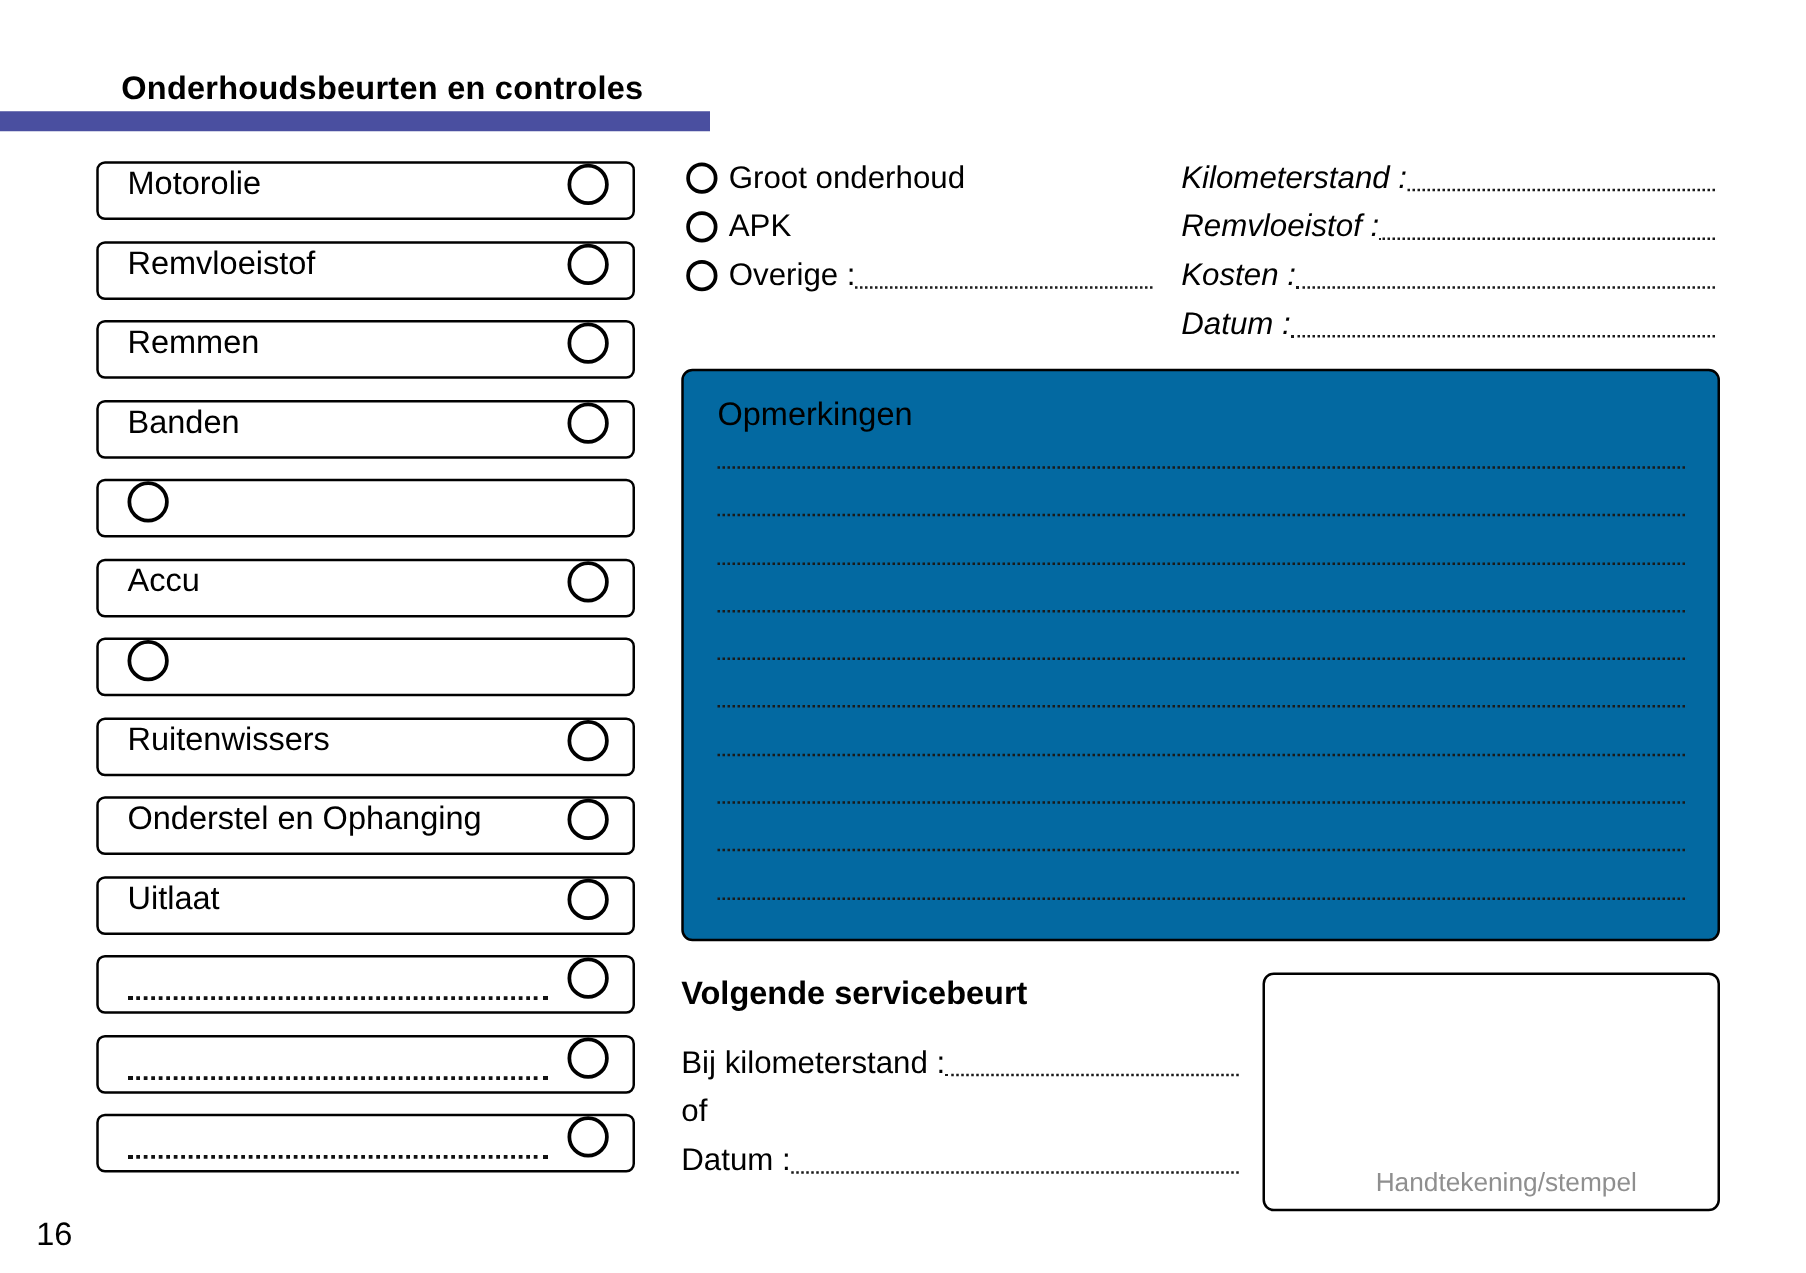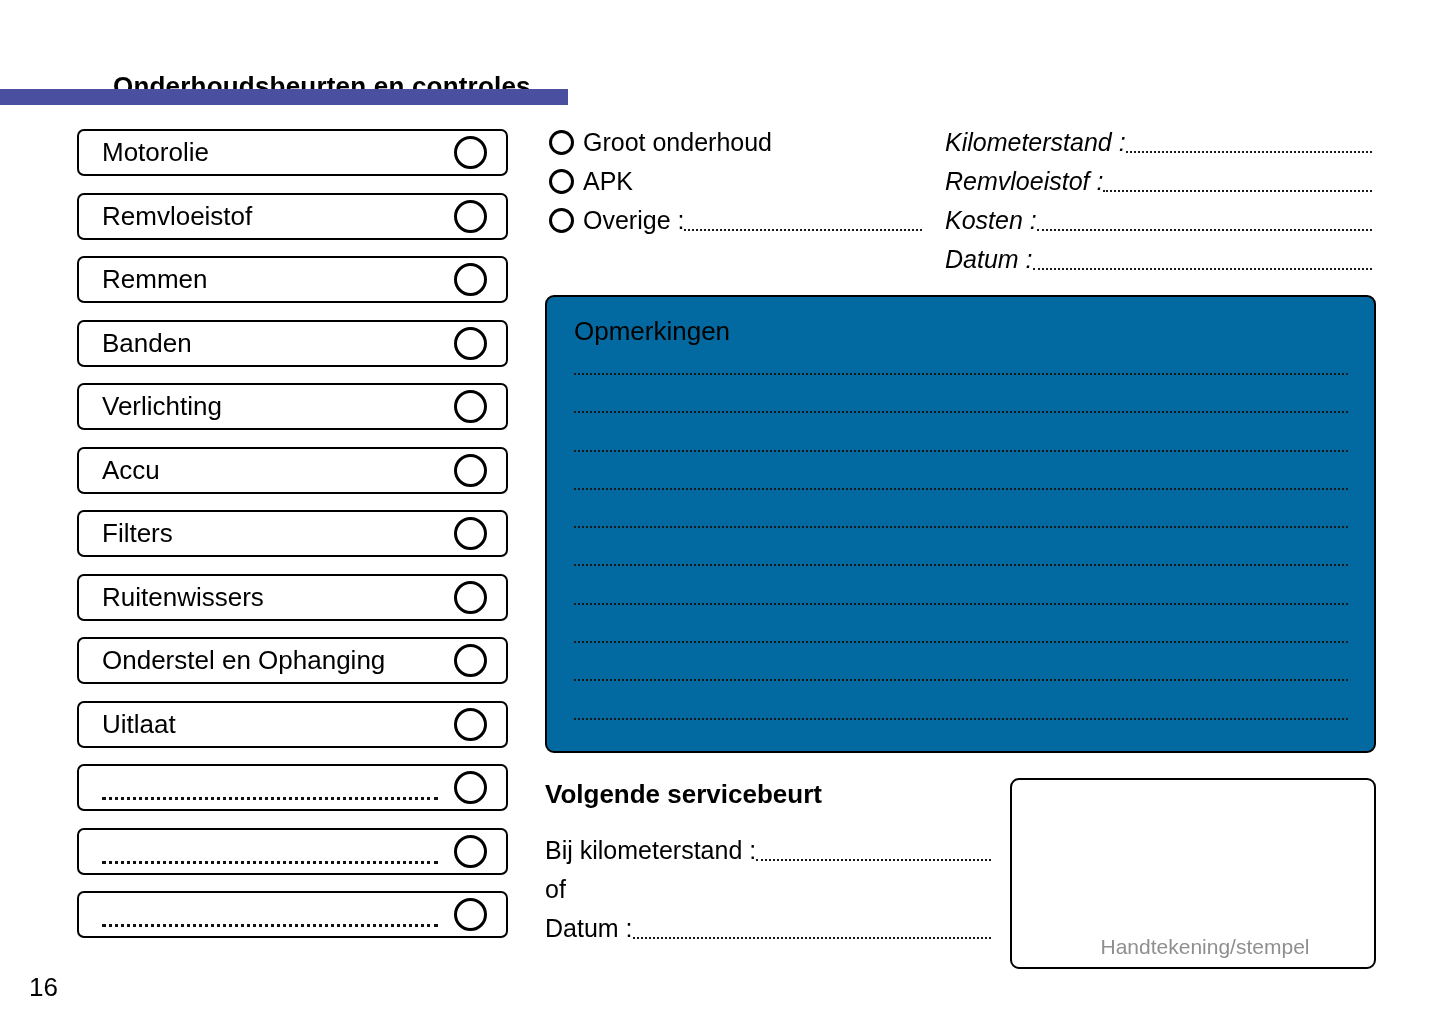--- a/index.html
+++ b/index.html
@@ -11,21 +11,21 @@
     font-family: "Liberation Sans", sans-serif;
     color: #000;
     overflow: hidden;
   }
 
   
   .title {
     position: absolute;
     left: 97px;
     top: 55px;
-    margin: 16px;
+    margin: 0;
     font-size: 26px;
     font-weight: bold;
     letter-spacing: 0.2px;
   }
   .accent-bar {
     position: absolute;
     left: 0;
     top: 89px;
     width: 568px;
     height: 16px;
@@ -41,21 +41,21 @@
     display: flex;
     flex-direction: column;
     gap: 16.5px;
   }
   .check-row {
     box-sizing: border-box;
     height: 47px;
     border: 2.5px solid #000;
     border-radius: 7px;
     display: flex;
-    align-items: center;
+    align-items: flex-start;
     padding: 0 19px 0 23px;
     background: #fff;
   }
   .check-label {
     font-size: 26px;
     white-space: nowrap;
     flex: 1;
   }
   .box-dots {
     display: none;
@@ -233,33 +233,31 @@
         <span class="check-circle"></span>
       </div>
 
       <div class="check-row">
         <span class="check-label">Banden</span>
 
         <span class="check-circle"></span>
       </div>
 
       <div class="check-row">
-        <span class="check-label">Verlichting</span>
 
         <span class="check-circle"></span>
       </div>
 
       <div class="check-row">
         <span class="check-label">Accu</span>
 
         <span class="check-circle"></span>
       </div>
 
       <div class="check-row">
-        <span class="check-label">Filters</span>
 
         <span class="check-circle"></span>
       </div>
 
       <div class="check-row">
         <span class="check-label">Ruitenwissers</span>
 
         <span class="check-circle"></span>
       </div>
 

